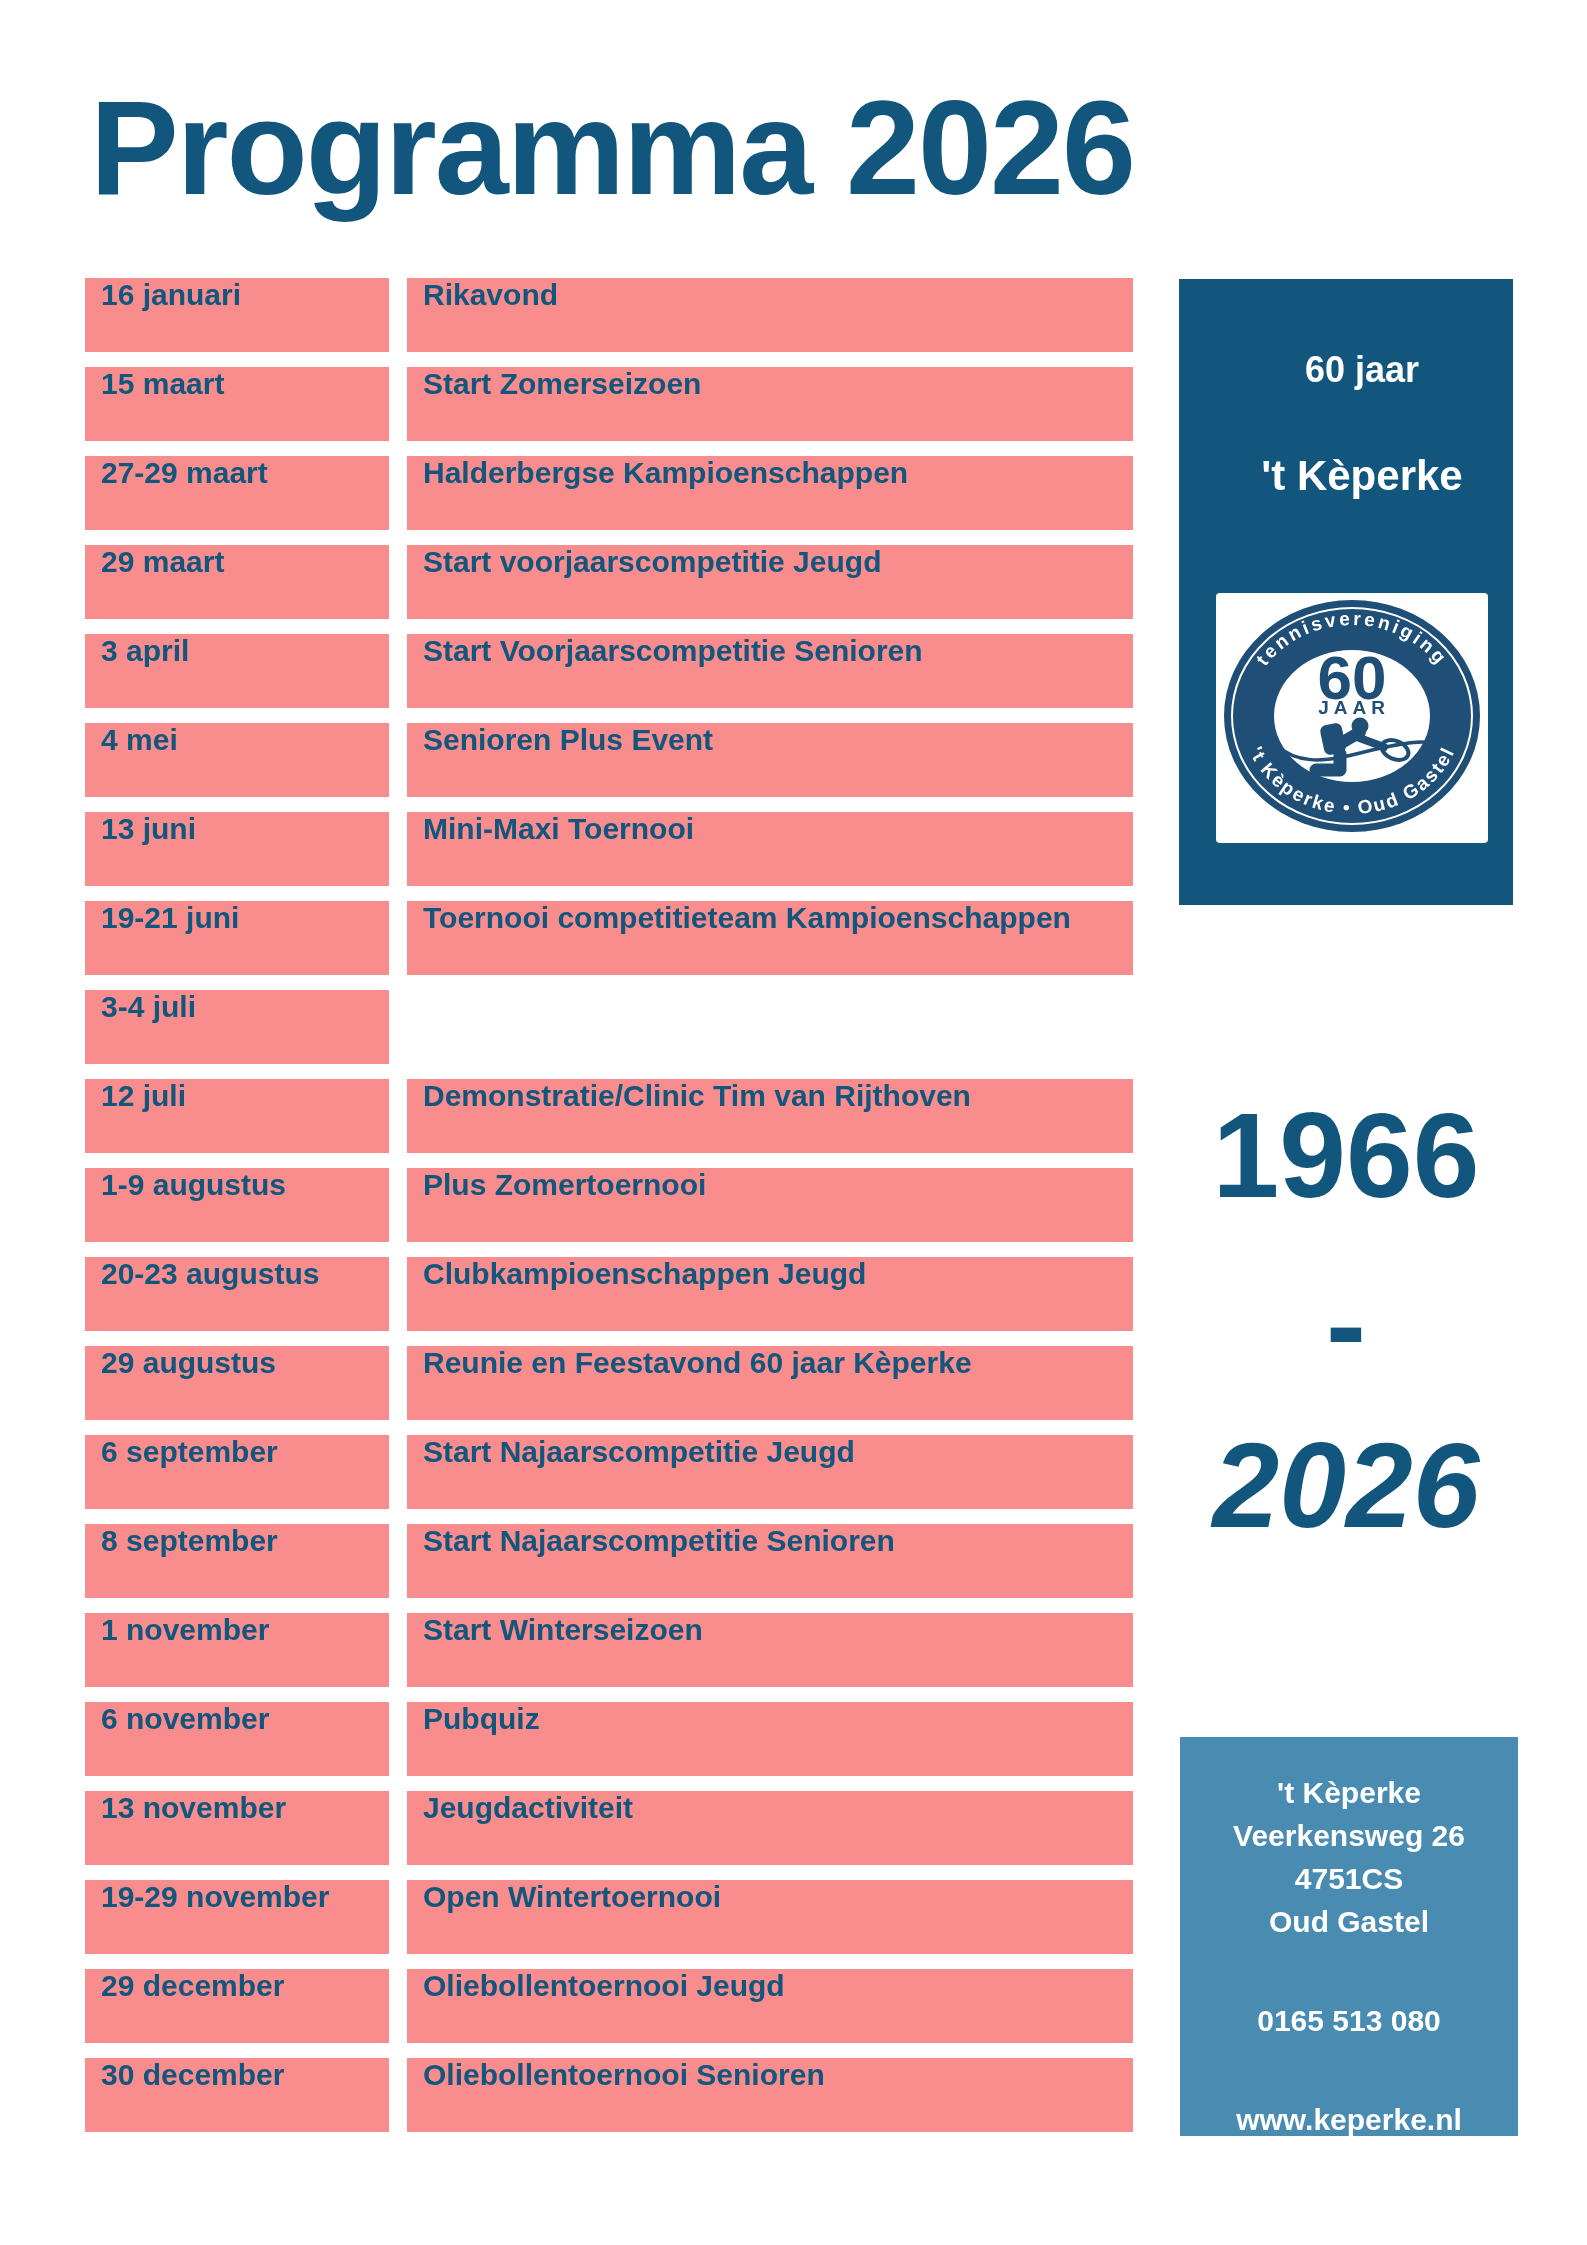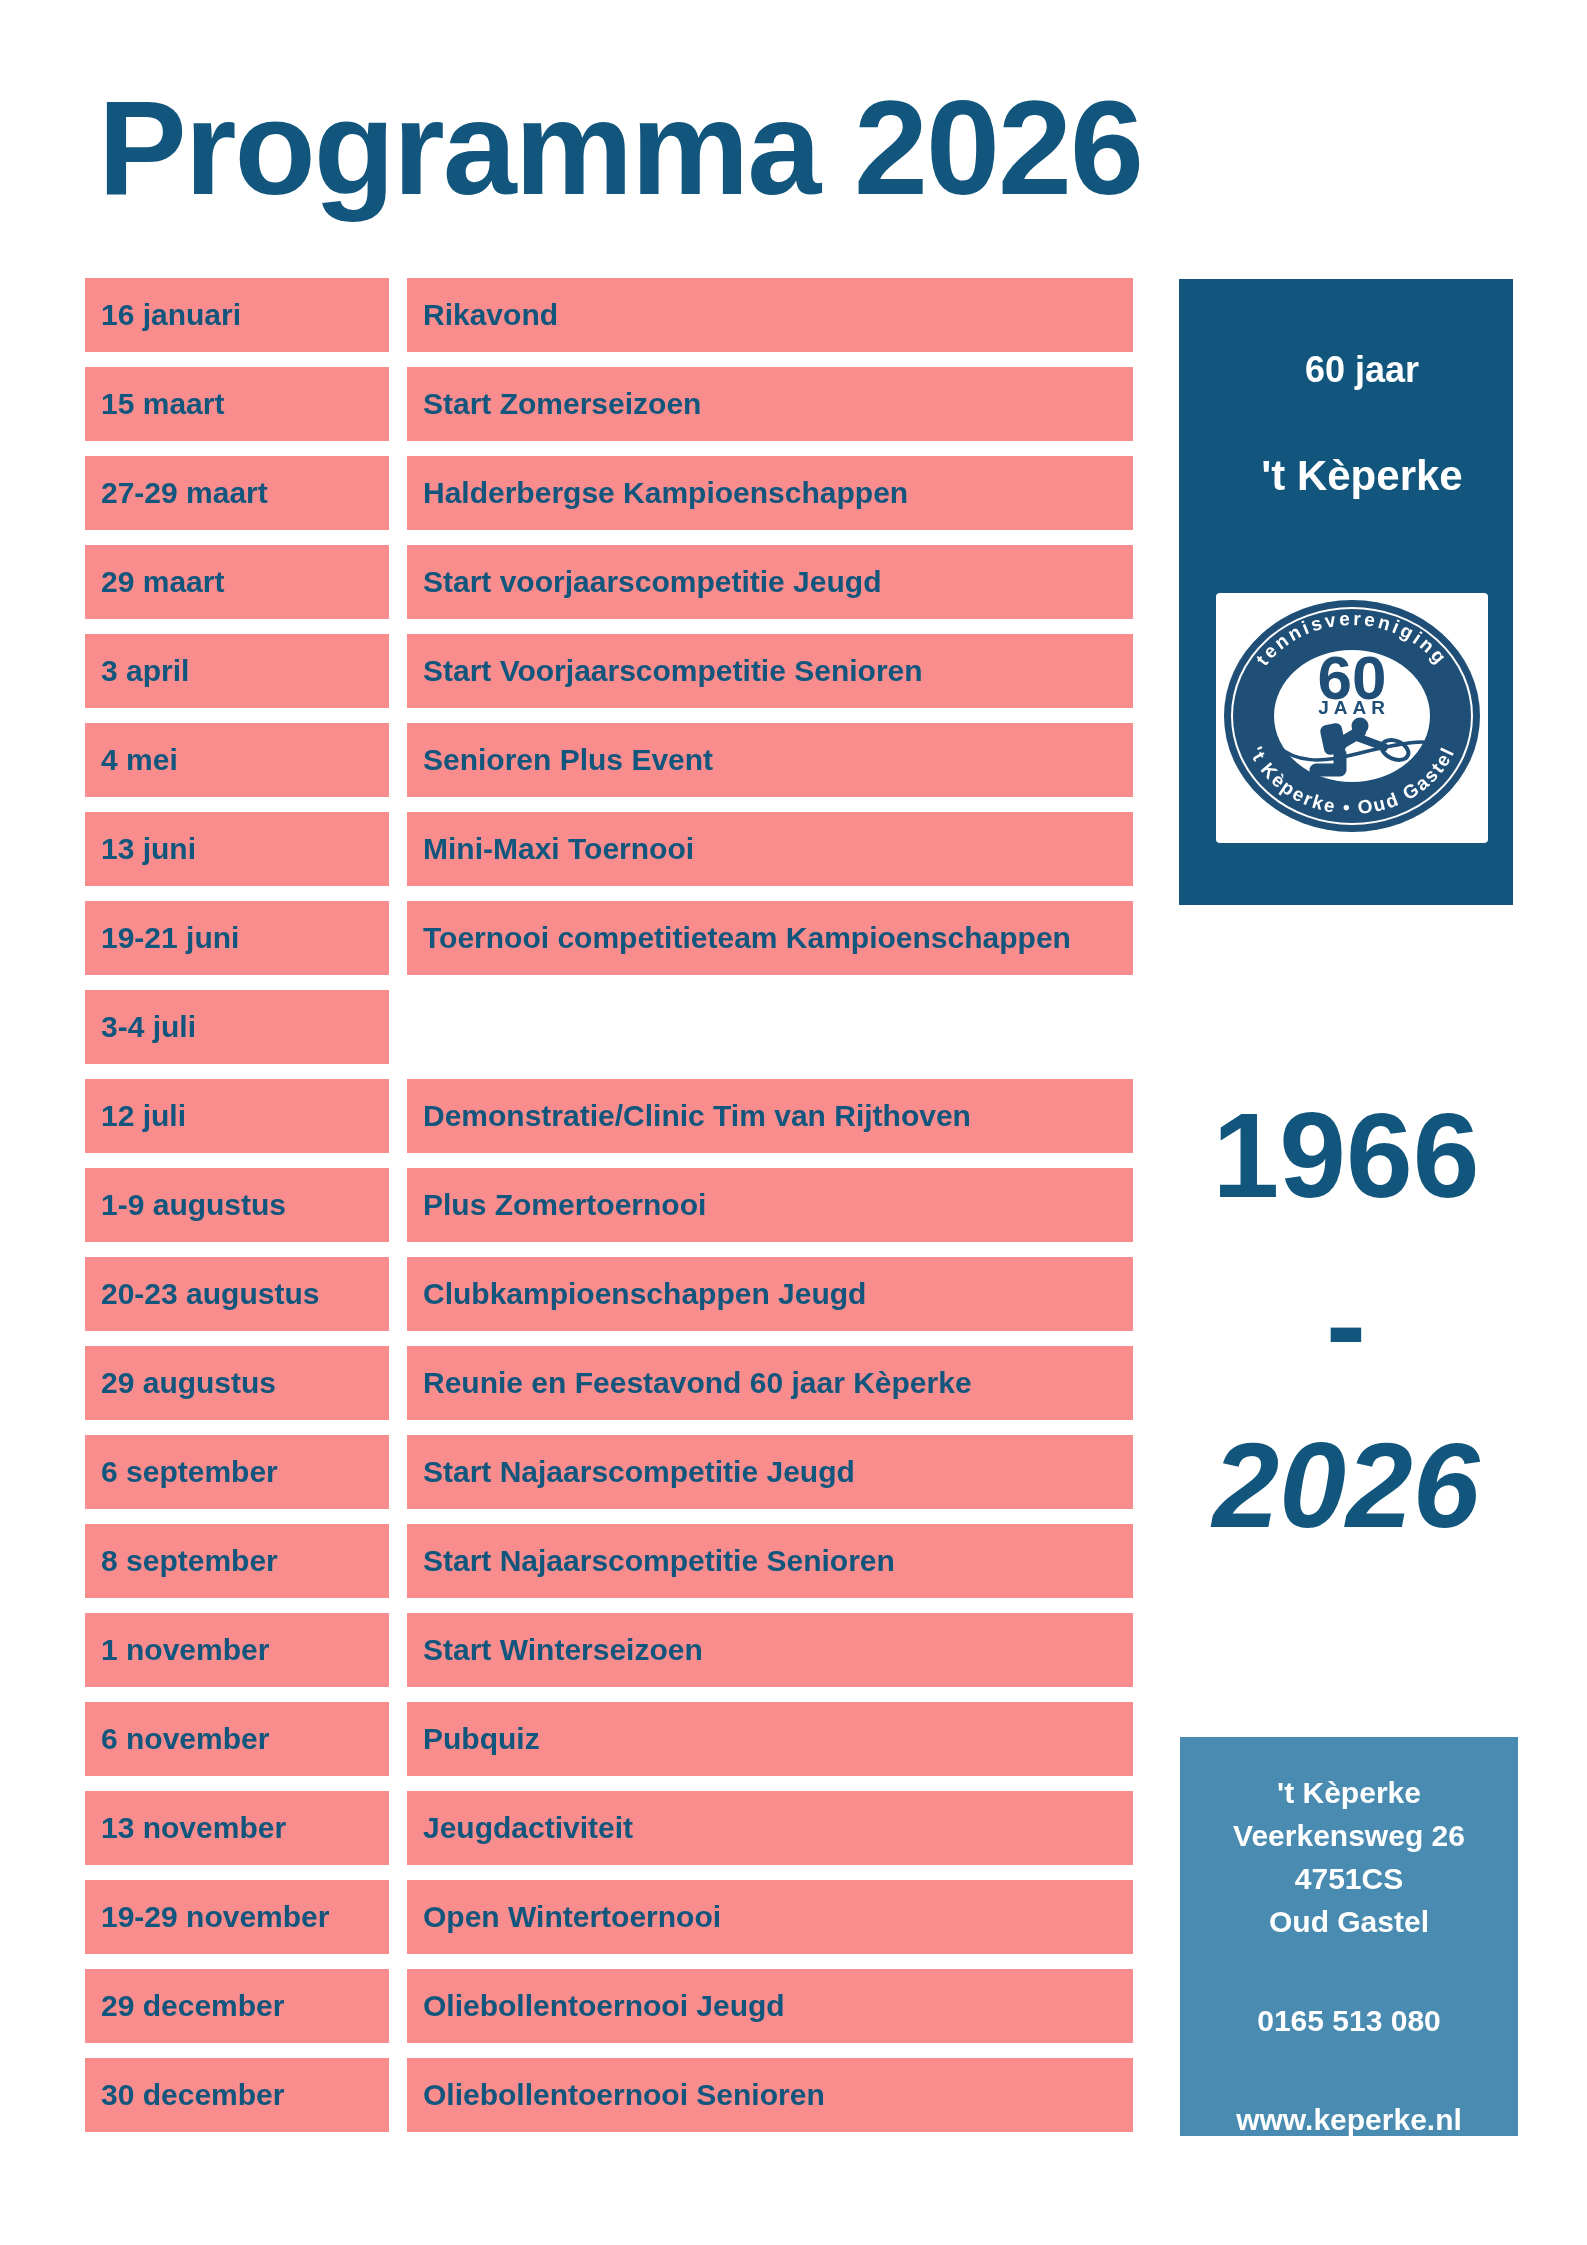--- a/index.html
+++ b/index.html
@@ -17,30 +17,29 @@
     width:1587px;height:2245px;
     background:var(--white,#fff);
     margin:0 auto;
     overflow:hidden;
   }
   .title{
     position:absolute;left:90px;top:82px;
     font-size:133px;font-weight:700;letter-spacing:-2px;
     line-height:1;color:var(--dark-blue,#12567d);
     white-space:nowrap;
-    margin-left:8px;
   }
   
   .schedule{
     position:absolute;left:85px;top:278px;width:1048px;
   }
   .row{display:flex;height:74px;margin-bottom:15px;}
   .cell{
     background:var(--accent-pink,#f98d8d);
-    display:flex;align-items:center;
+    display:flex;
     color:var(--dark-blue,#12567d);
     font-size:30px;font-weight:700;
     padding-left:16px;
     white-space:nowrap;overflow:hidden;
   }
   .cell.date{width:304px;margin-right:18px;flex:none;}
   .cell.event{flex:1;}
   
   .anno-box{
     position:absolute;left:1179px;top:279px;width:334px;height:626px;

